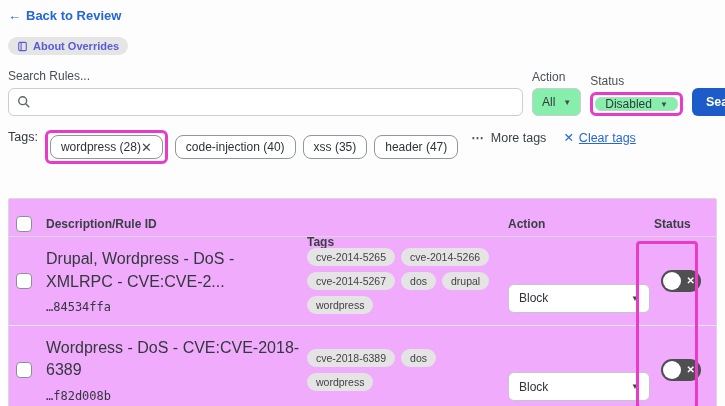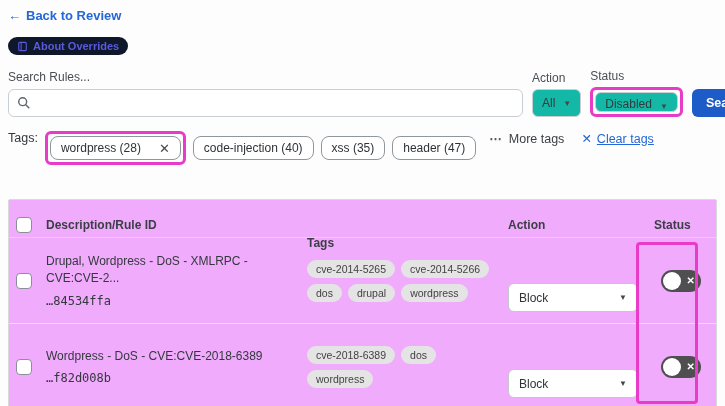--- a/index.html
+++ b/index.html
@@ -5,61 +5,61 @@
   * { margin:0; padding:0; box-sizing:border-box; }
   html,body { width:725px; height:406px; background:#fdfdfd; font-family:"Liberation Sans", sans-serif; color:#2b2f33; overflow:hidden; }
   .page { position:relative; width:725px; height:406px; padding:6px 8px; background:#fdfdfd; }
 
   
   .back-link { display:inline-flex; align-items:center; gap:5px; color:#2467d6; font-size:13px; font-weight:600; text-decoration:none; margin-top:2px; cursor:pointer; }
 
   
   .title-row { display:flex; align-items:center; gap:14px; margin-top:13px; }
   .page-title { font-size:15.5px; font-weight:bold; color:#24282c; letter-spacing:.1px; }
-  .about-badge { display:inline-flex; align-items:center; gap:5px; background:#0f172a; color:#5a5adb; font-size:11px; font-weight:600; padding:3px 9px; border-radius:10px; cursor:pointer;justify-content:flex-end; }
+  .about-badge { display:inline-flex; align-items:center; gap:5px; background:#e5e5e5; color:#5a5adb; font-size:11px; font-weight:600; padding:3px 9px; border-radius:10px; cursor:pointer;justify-content:flex-end; }
   .about-badge svg { display:block; }
 
   
   .filter-bar { display:flex; align-items:flex-end; gap:9px; margin-top:14px; }
   .search-col { flex:0 0 515px; display:flex; flex-direction:column; gap:5px; }
   .field-label { font-size:12px; color:#4a4f55; }
   .search-box { position:relative; height:28px; border:1px solid #c9ced4; border-radius:6px; background:#fff; display:flex; align-items:center; padding-left:28px; }
   .search-box svg { position:absolute; left:8px; top:6px; }
   .search-input { border:none; outline:none; font-size:12px; width:100%; background:transparent; color:#333; }
   .dd-col { display:flex; flex-direction:column; gap:4px; }
-  .dropdown { height:28px; background:#14b8a6; border:1px solid #c9ced4; border-radius:6px; display:flex; align-items:center; justify-content:space-between; gap:8px; padding:0 9px; font-size:12px; color:#33383d; cursor:pointer; white-space:nowrap; }
+  .dropdown { height:28px; background:#86efac; border:1px solid #c9ced4; border-radius:6px; display:flex; align-items:center; justify-content:space-between; gap:8px; padding:0 9px; font-size:12px; color:#33383d; cursor:pointer; white-space:nowrap; }
   .caret { font-size:8px; color:#44484d; }
   .hl { border:3px solid #e83bc7; border-radius:6px; padding:2px; }
   .search-btn { height:28px; padding:0 14px; background:#1d5bc9; color:#fff; font-size:12.5px; font-weight:600; border:none; border-radius:6px; cursor:pointer; }
 
   
   .tags-bar { display:flex; align-items:flex-start; gap:7px; margin-top:14px; }
   .tags-label { font-size:12.5px; color:#33383d; }
-  .filter-pill { display:inline-flex; align-items:center; gap:18px; background:#fff; border:1px solid #8f969c; border-radius:8px; height:24px; padding:0 10px; font-size:12px; color:#2f3337; cursor:pointer; white-space:nowrap; }
+  .filter-pill { display:inline-flex; align-items:center; gap:0; background:#fff; border:1px solid #8f969c; border-radius:8px; height:24px; padding:0 10px; font-size:12px; color:#2f3337; cursor:pointer; white-space:nowrap; }
   .pill-x { font-size:13px; color:#44484d; }
   .more-tags { display:inline-flex; align-items:center; gap:6px; font-size:12.5px; color:#3c4146; margin-left:6px; cursor:pointer; }
   .dots { letter-spacing:1px; color:#55595e; font-weight:bold; }
   .clear-tags { display:inline-flex; align-items:center; gap:5px; color:#2467d6; font-size:12.5px; margin-left:10px; cursor:pointer; }
   .clear-tags .label { text-decoration:underline; }
 
   
   .table-wrap { position:relative; margin-top:34px; border:1px solid #d7d9db; border-radius:2px; background:#f0abfc; }
   .t-row { display:grid; grid-template-columns:30px 262px 202px 140px 1fr; align-items:center; }
   .t-head { height:38px; border-bottom:1px solid #d7d9db; }
   .t-head .col { font-size:12px; font-weight:bold; color:#3a3f45; }
   .body-row { border-bottom:1px solid #e3e5e7; padding:11px 0; }
   .body-row:last-child { border-bottom:none; }
   .cb { width:16px; height:16px; border:1.5px solid #8a9096; border-radius:4px; background:#fff; margin-left:7px; cursor:pointer; }
   .cell-pad { padding-left:7px; }
-  .desc-line { font-size:12px; color:#33383d; line-height:1.4; }
+  .desc-line { font-size:16px; color:#33383d; line-height:1.4; }
   .rule-id { font-family:"DejaVu Sans Mono", monospace; font-size:12px; color:#33383d; margin-top:7px; }
   .rule-tags { display:flex; flex-wrap:wrap; gap:6px; width:192px; padding-left:6px; }
   .tag-pill { background:#e4e4e4; color:#424242; font-size:10.5px; padding:3px 9px; border-radius:9px; white-space:nowrap; }
   .action-cell { padding-left:5px; }
-  .action-select { width:130px; height:29px; background:#fff; border:1px solid #c2c7cc; border-radius:6px; display:flex; align-items:center; justify-content:space-between; padding:0 10px; font-size:12px; color:#2f3337; cursor:pointer;margin-top:34px; }
+  .action-select { width:142px; height:29px; background:#fff; border:1px solid #c2c7cc; border-radius:6px; display:flex; align-items:center; justify-content:space-between; padding:0 10px; font-size:12px; color:#2f3337; cursor:pointer;margin-top:34px; }
   .status-cell { padding-left:18px; }
   .toggle { position:relative; width:40px; height:22px; background:#4f4f51; border-radius:11px; cursor:pointer; }
   .toggle .knob { position:absolute; left:2px; top:2px; width:18px; height:18px; border-radius:50%; background:#fff; }
   .toggle .off-x { position:absolute; right:6px; top:4px; color:#fff; font-size:10px; font-weight:bold; line-height:14px; }
   .status-hl { position:absolute; left:627px; top:42px; bottom:5px; width:62px; border:3.5px solid #e83bc7; border-radius:4px; pointer-events:none; }
 </style>
 </head>
 <body>
 
 <div class="page">
@@ -99,21 +99,21 @@
       <div class="field-label">Action</div>
       <div class="dropdown">
         <span>All</span>
         <span class="caret">▼</span>
       </div>
     </div>
 
     <div class="dd-col">
       <div class="field-label">Status</div>
       <div class="hl">
-        <div class="dropdown" style="height:20px;align-items:flex-end;">
+        <div class="dropdown" style="height:14px;">
           <span>Disabled</span>
           <span class="caret">▼</span>
         </div>
       </div>
     </div>
 
     <button class="search-btn">Search</button>
   </div>
 
   <div class="tags-bar">
@@ -161,20 +161,21 @@
             <div class="cb"></div>
           </div>
     <div class="cell-pad">
       <div class="desc-line">Drupal, Wordpress - DoS - XMLRPC - CVE:CVE-2...</div>
       <div class="rule-id">…84534ffa</div>
     </div>
     <div>
             <div class="rule-tags">
               <span class="tag-pill">cve-2014-5265</span>
               <span class="tag-pill">cve-2014-5266</span>
+              <span class="tag-pill">cve-2014-5267</span>
               <span class="tag-pill">dos</span>
               <span class="tag-pill">drupal</span>
               <span class="tag-pill">wordpress</span>
             </div>
           </div>
     <div class="action-cell">
       <div class="action-select">
         <span>Block</span>
         <span class="caret">▼</span>
       </div>

